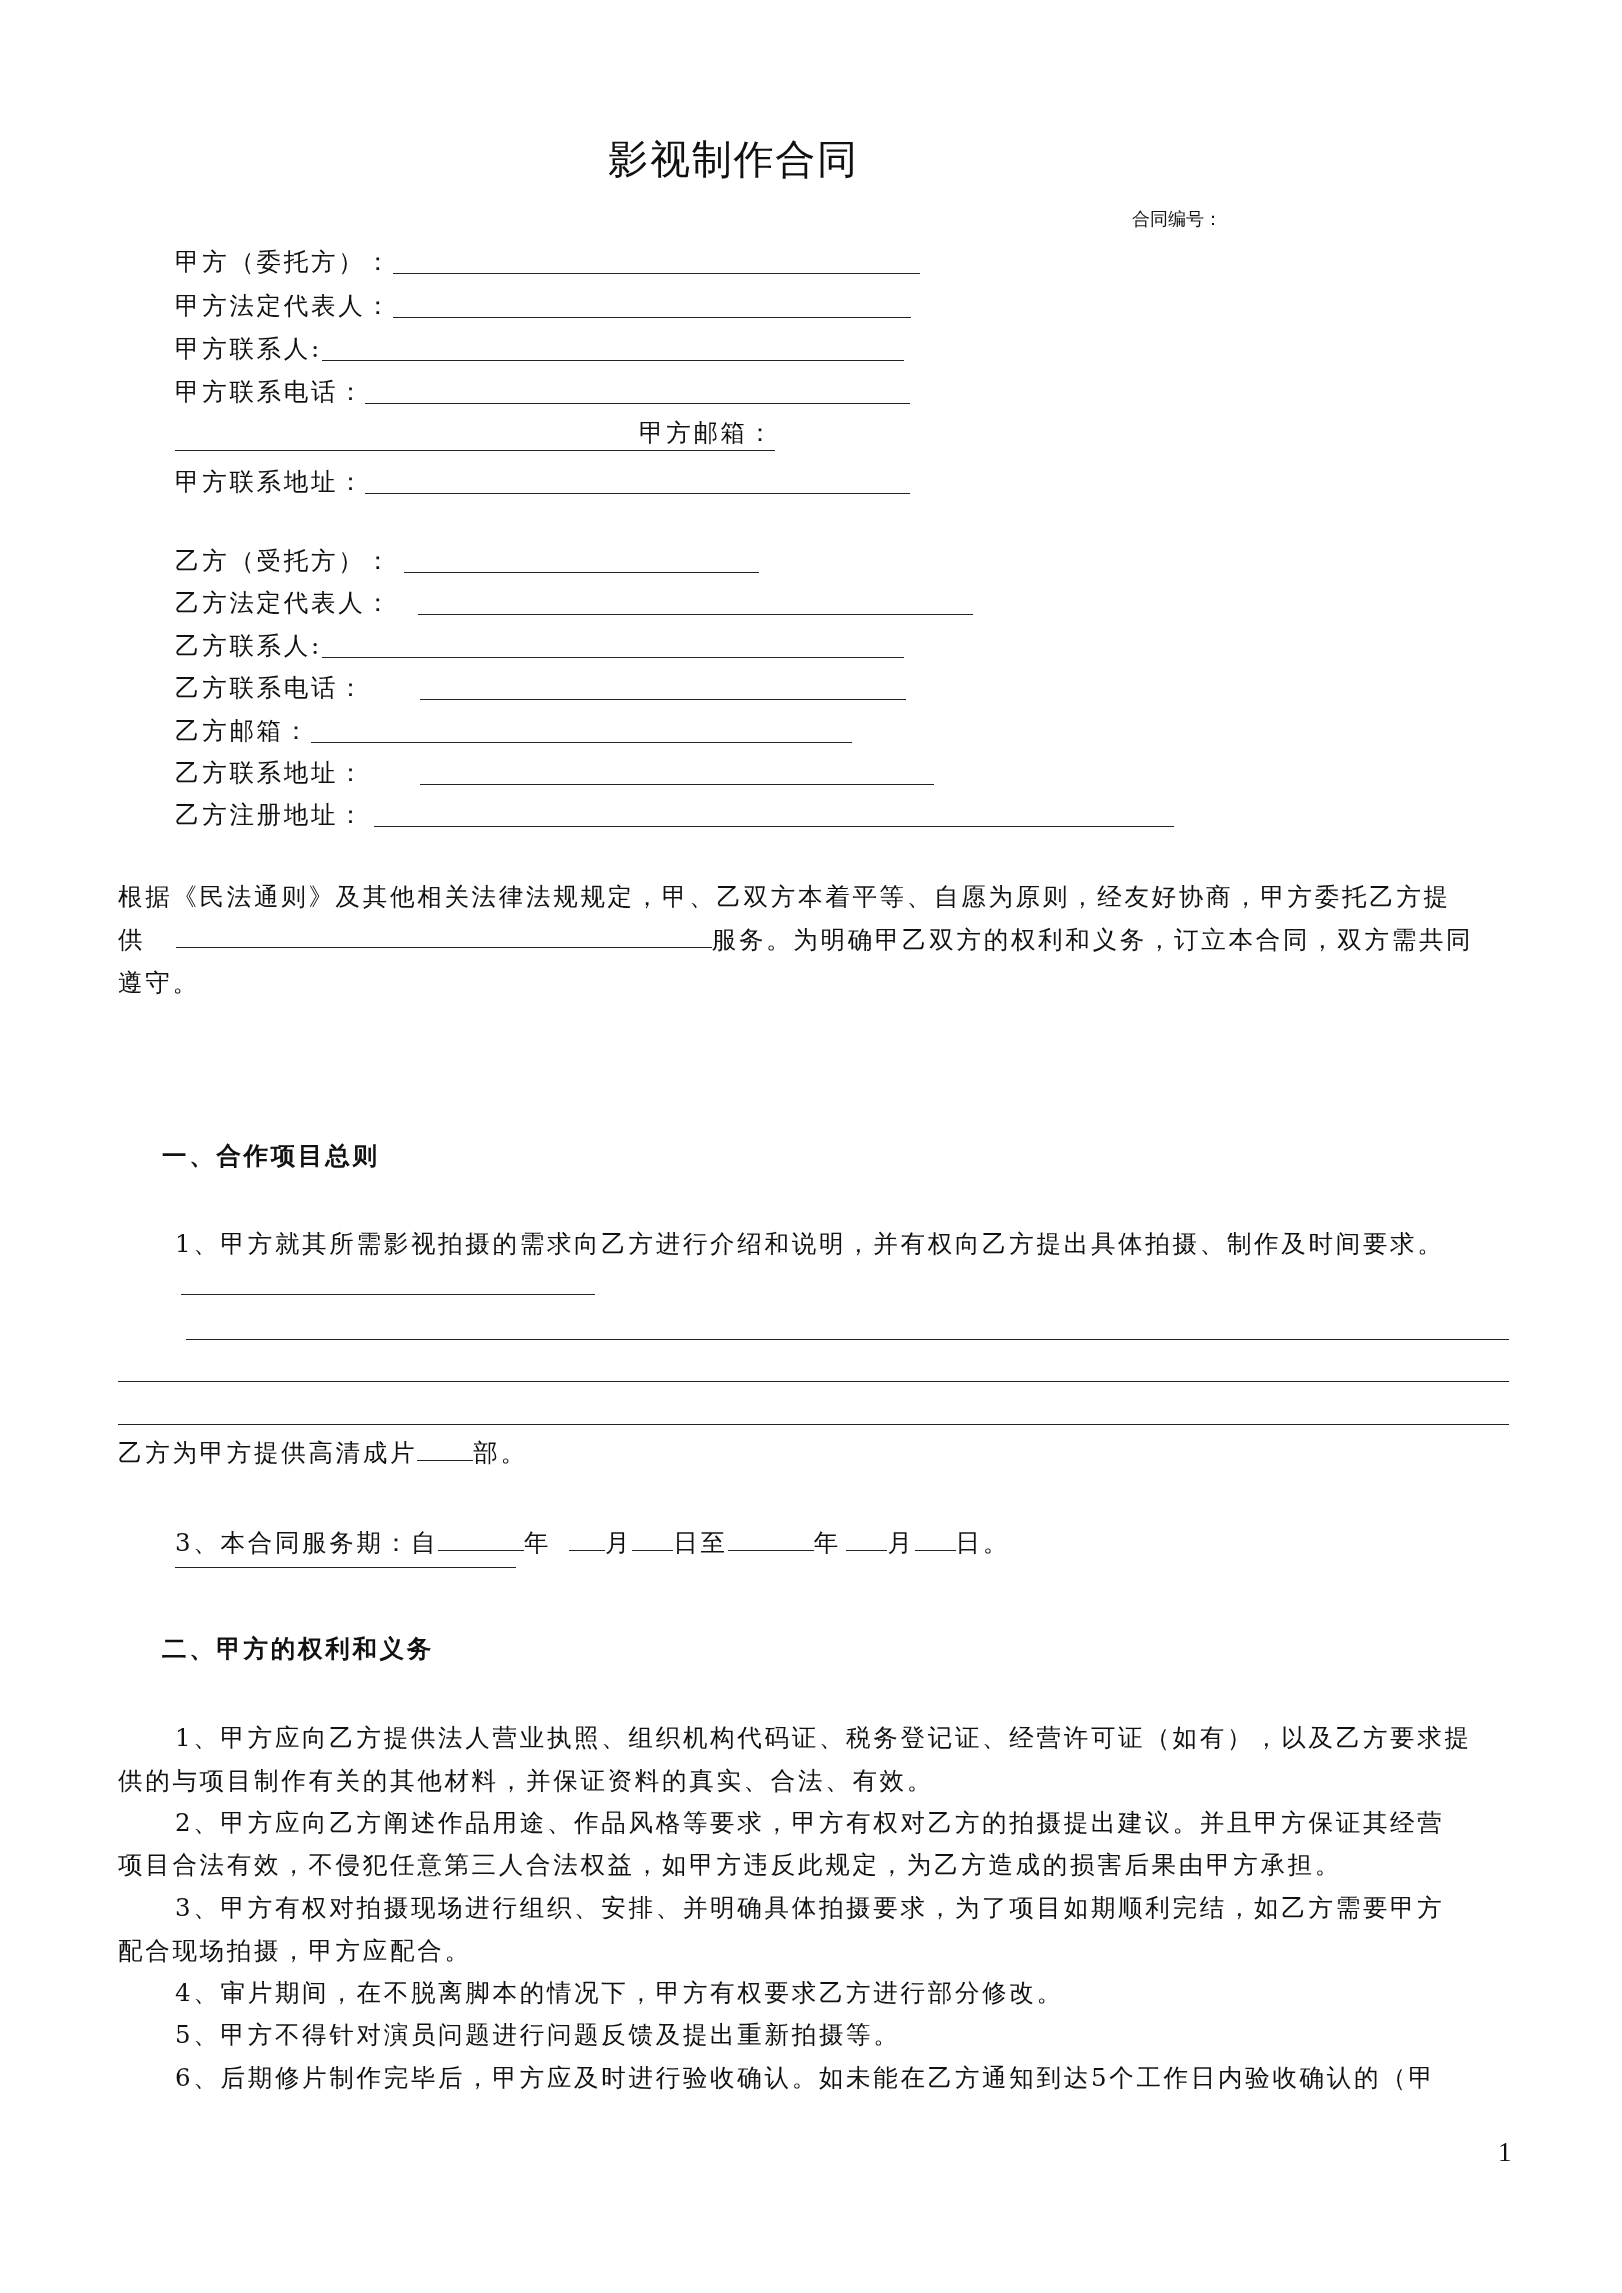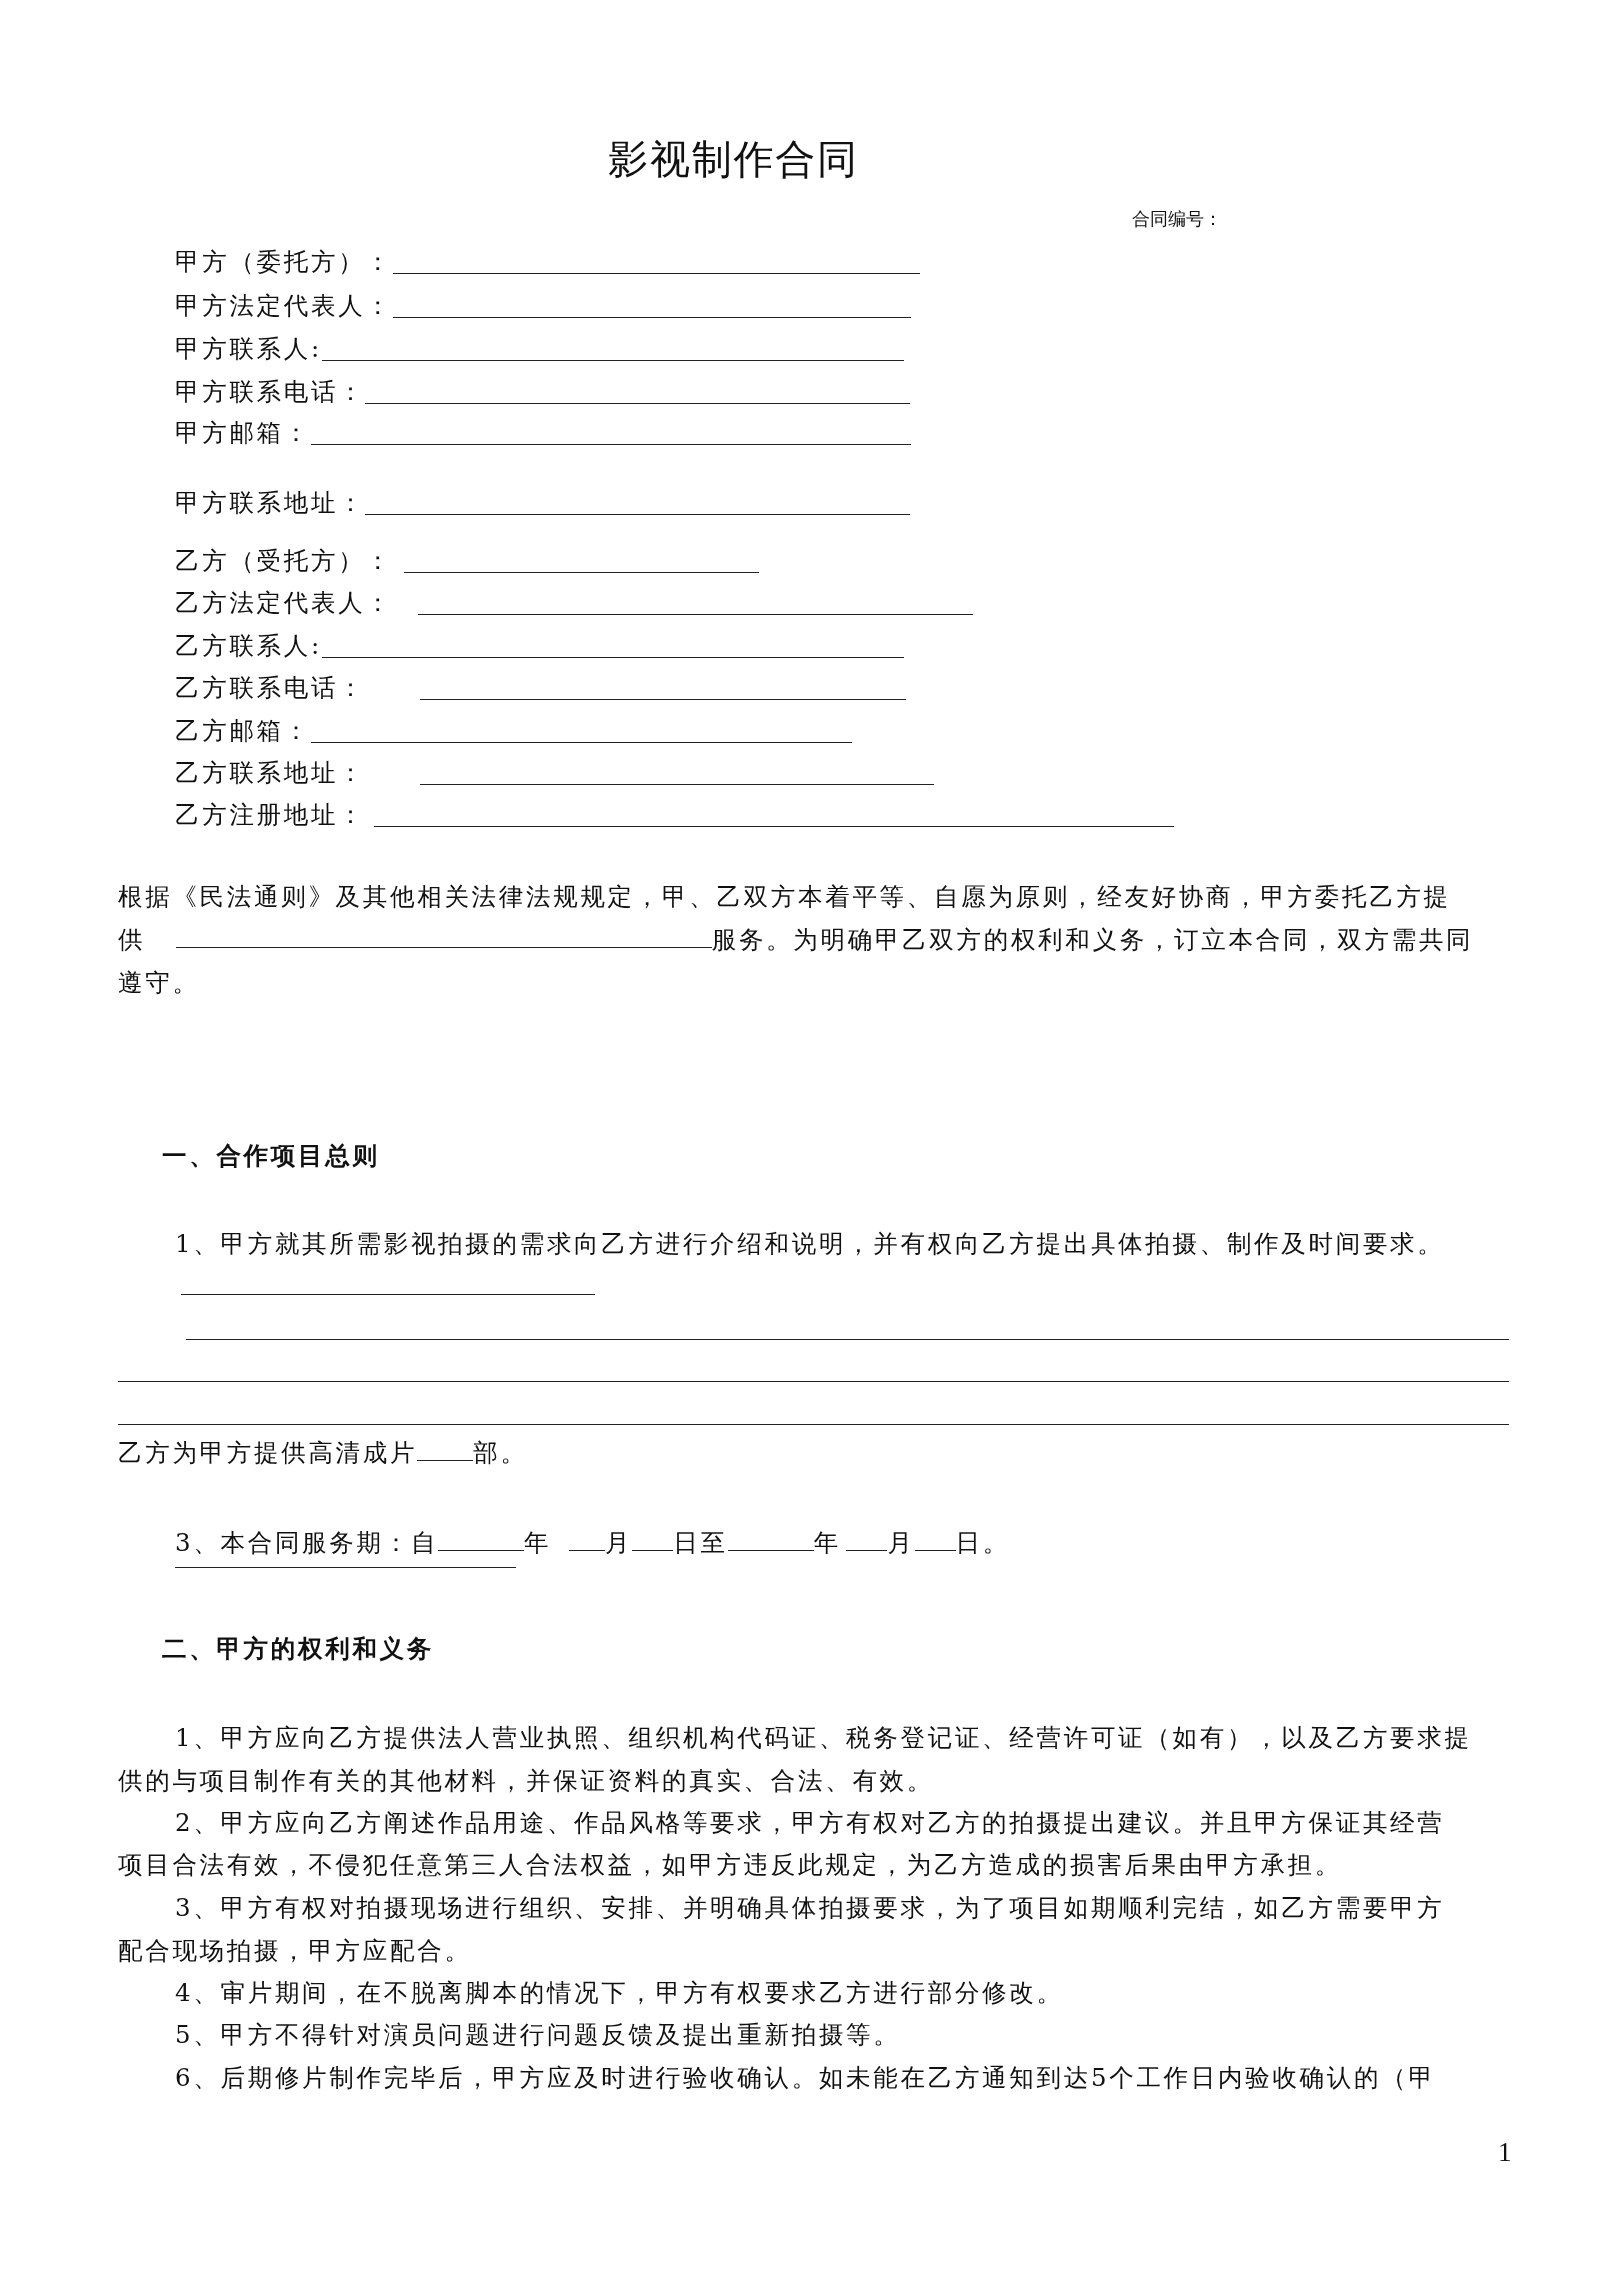--- a/index.html
+++ b/index.html
@@ -37,25 +37,25 @@
   <span class="blank" style="width:518px;"></span>
 </div>
 <div class="abs field" style="left:175px; top:332px;">
   <span>甲方联系人:</span>
   <span class="blank" style="width:582px;"></span>
 </div>
 <div class="abs field" style="left:175px; top:375px;">
   <span>甲方联系电话：</span>
   <span class="blank" style="width:545px;"></span>
 </div>
-<div class="abs field" style="left:175px; top:416px;">
+<div class="abs field" style="left:175px; top:416px;flex-direction:column;">
   <span>甲方邮箱：</span>
   <span class="blank" style="width:600px;"></span>
 </div>
-<div class="abs field" style="left:175px; top:486px;text-align:right;">
+<div class="abs field" style="left:175px; top:465px;text-align:right;">
   <span>甲方联系地址：</span>
   <span class="blank" style="width:545px;"></span>
 </div>
 
 <div class="abs field" style="left:175px; top:544px;justify-content:space-between;">
   <span>乙方（受托方）：</span>
   <span class="blank" style="width:355px; margin-left:11px;"></span>
 </div>
 <div class="abs field" style="left:175px; top:586px;">
   <span>乙方法定代表人：</span>

